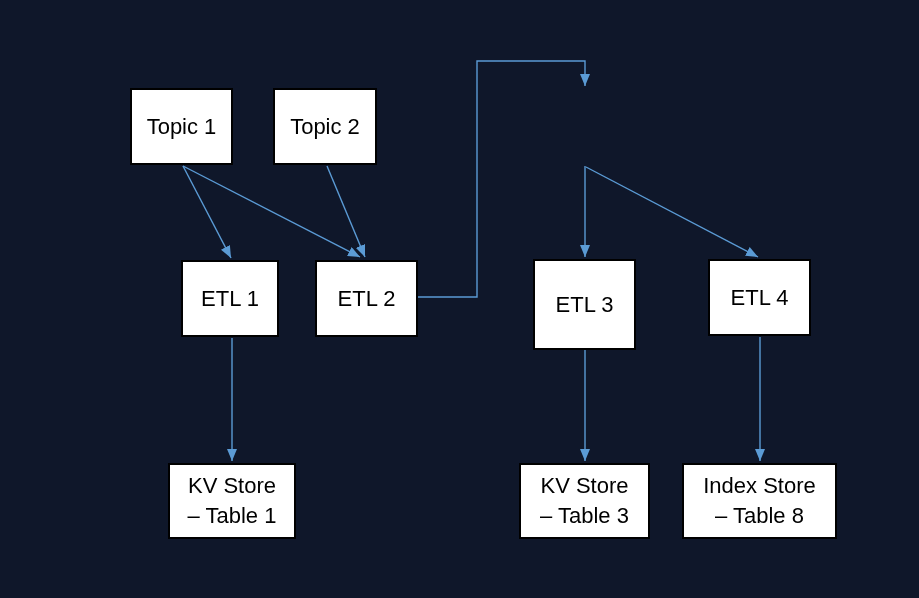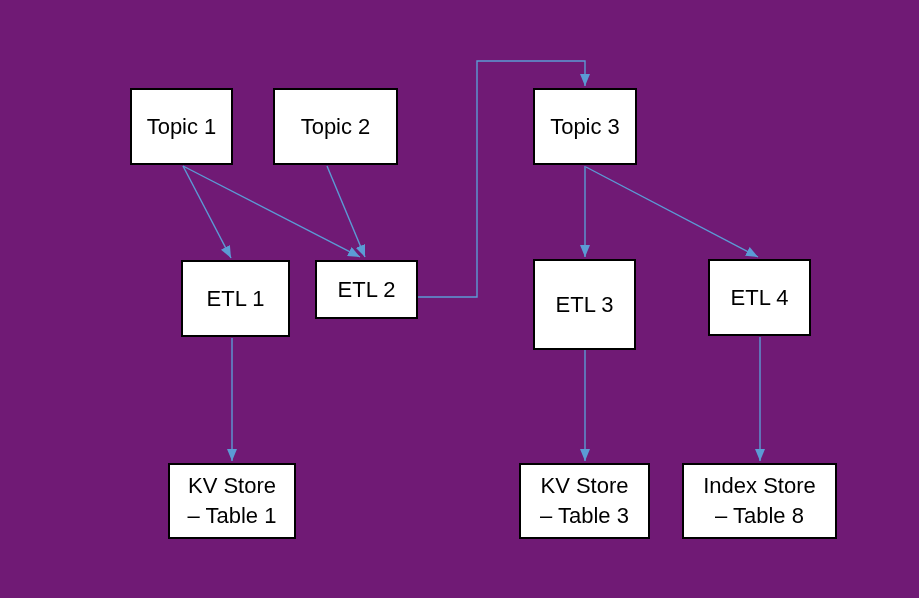--- a/index.html
+++ b/index.html
@@ -5,21 +5,21 @@
   html, body {
     margin: 0;
     padding: 0;
     background: #ffffff;
     font-family: "Liberation Sans", sans-serif;
   }
   #canvas {
     position: relative;
     width: 919px;
     height: 598px;
-    background: #701a75;
+    background: #0f172a;
     overflow: hidden;
   }
   #edges-svg {
     position: absolute;
     left: 0;
     top: 0;
     width: 919px;
     height: 598px;
   }
   .node {
@@ -31,24 +31,24 @@
     align-items: center;
     justify-content: center;
     text-align: center;
     font-size: 22px;
     line-height: 30px;
     color: #000000;
     white-space: pre-line;
   }
   
   #n-topic-1 { left: 130px; top:  88px; width: 103px; height: 77px; }
-  #n-topic-2 { left: 273px; top:  88px; width: 125px; height: 77px; }
+  #n-topic-2 { left: 273px; top:  88px; width: 104px; height: 77px; }
   #n-topic-3 { left: 533px; top:  88px; width: 104px; height: 77px; }
-  #n-etl-1   { left: 181px; top: 260px; width: 109px; height: 77px; }
-  #n-etl-2   { left: 315px; top: 260px; width: 103px; height: 59px; }
+  #n-etl-1   { left: 181px; top: 260px; width: 98px; height: 77px; }
+  #n-etl-2   { left: 315px; top: 260px; width: 103px; height: 77px; }
   #n-etl-3   { left: 533px; top: 259px; width: 103px; height: 91px; }
   #n-etl-4   { left: 708px; top: 259px; width: 103px; height: 77px; }
   #n-kv-1    { left: 168px; top: 463px; width: 128px; height: 76px; }
   #n-kv-3    { left: 519px; top: 463px; width: 131px; height: 76px; }
   #n-idx-3   { left: 682px; top: 463px; width: 155px; height: 76px; }
   .edge {
     fill: none;
     stroke-width: 1.4px;
   }
 </style>
@@ -80,21 +80,20 @@
 
     <line class="edge" x1="585" y1="337" x2="585" y2="461" marker-end="url(#arrowhead)" stroke="#5b9bd5"></line>
 
     <line class="edge" x1="760" y1="337" x2="760" y2="461" marker-end="url(#arrowhead)" stroke="#5b9bd5"></line>
   </svg>
 
   <div class="node" id="n-topic-1">Topic 1</div>
 
   <div class="node" id="n-topic-2">Topic 2</div>
 
-  <div class="node" id="n-topic-3">Topic 3</div>
 
   <div class="node" id="n-etl-1">ETL 1</div>
 
   <div class="node" id="n-etl-2">ETL 2</div>
 
   <div class="node" id="n-etl-3">ETL 3</div>
 
   <div class="node" id="n-etl-4">ETL 4</div>
 
   <div class="node" id="n-kv-1">KV Store

